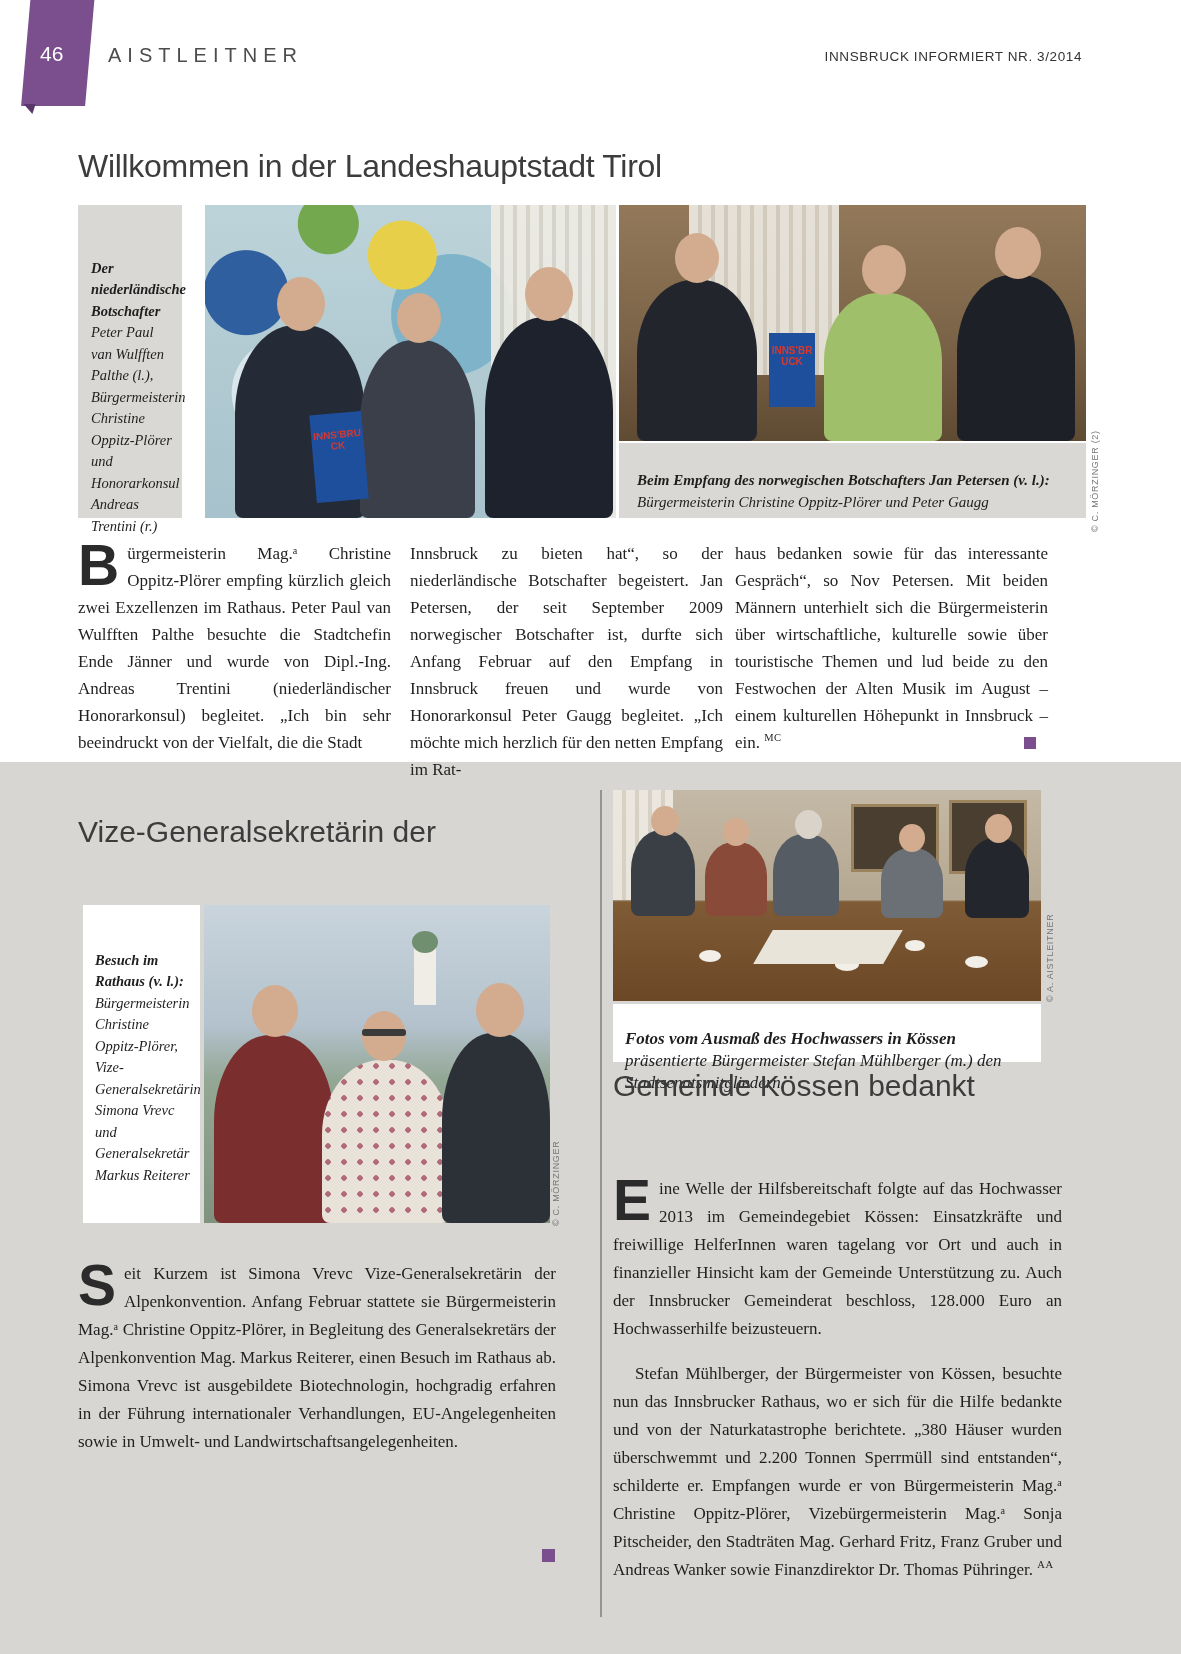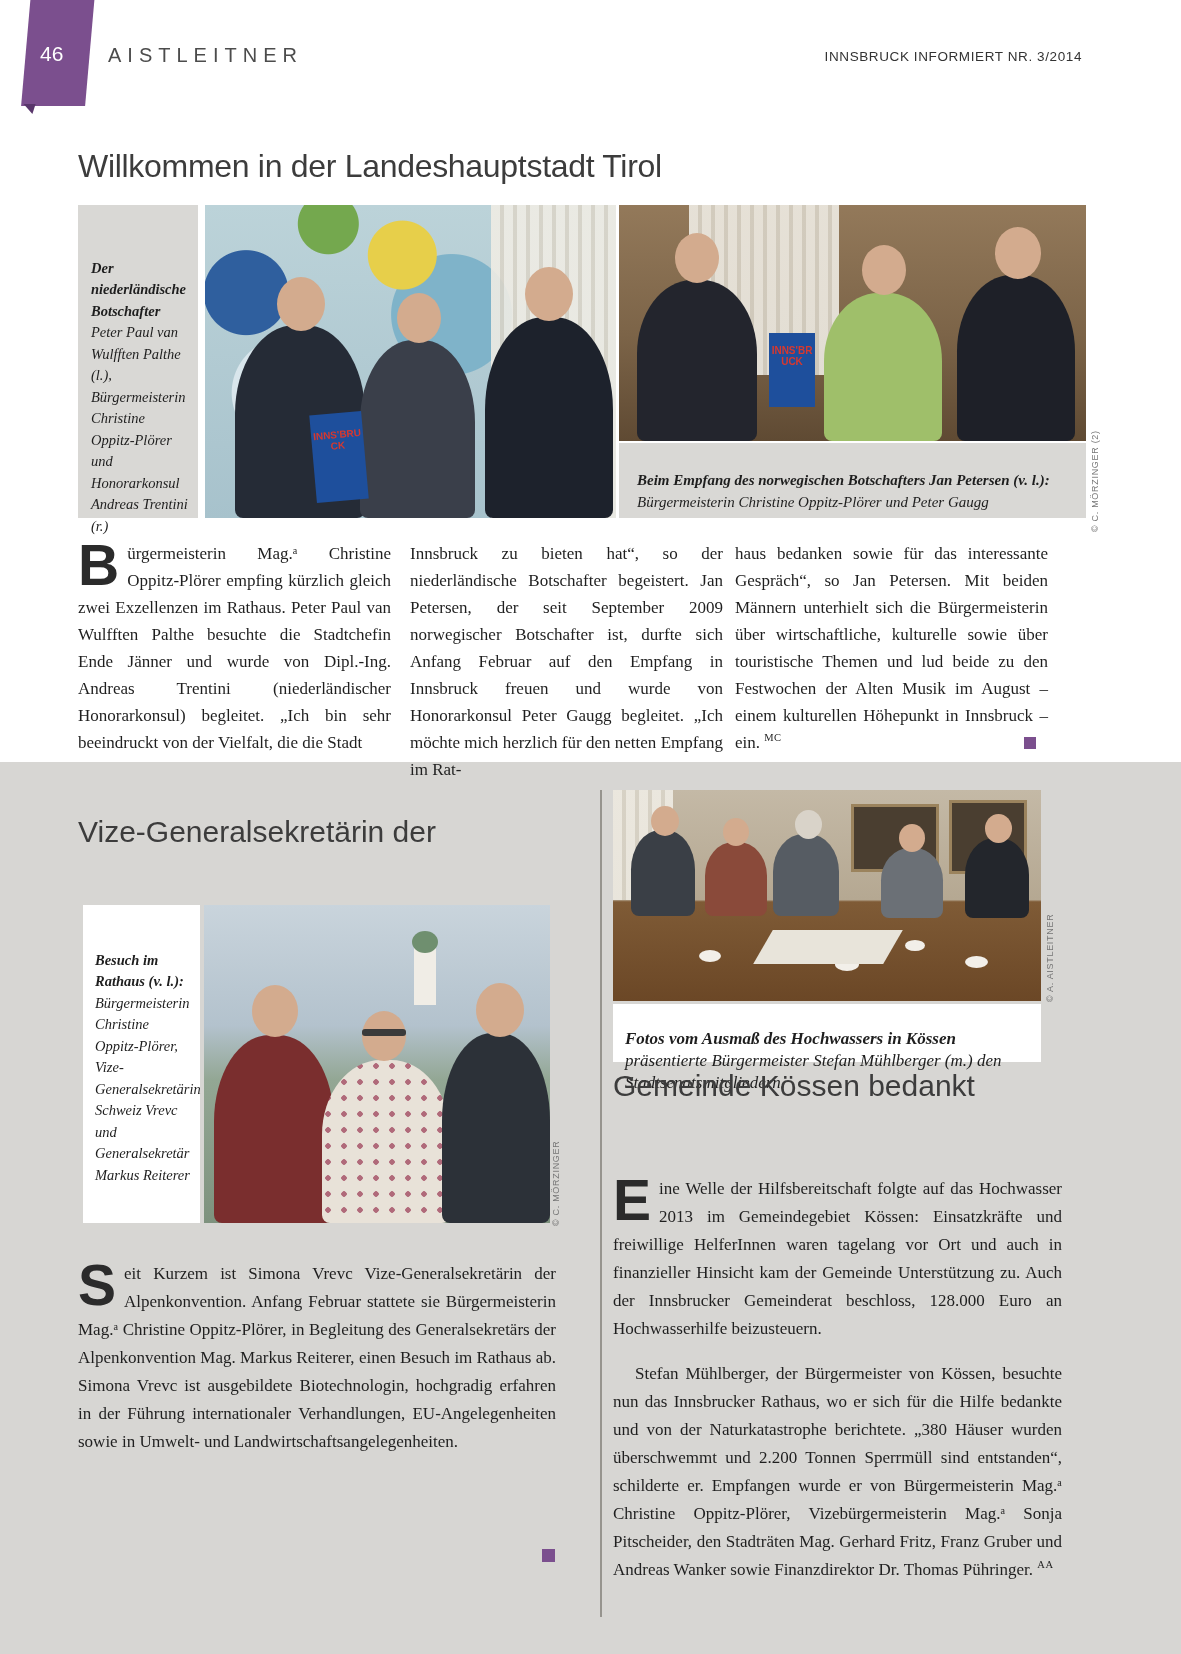--- a/index.html
+++ b/index.html
@@ -21,21 +21,21 @@
   
   .headline{font-family:"Liberation Sans",sans-serif;font-weight:400;color:#3c3c3c;}
   .h1{left:78px;top:148px;font-size:32px;letter-spacing:-.3px;}
   .h2{left:78px;top:812px;font-size:30px;line-height:39px;text-align:center;}
   .h3{left:613px;top:1066px;font-size:30px;line-height:39px;}
 
   
   .capbox{background:#d9d8d5;}
   .caption{font-style:italic;font-size:14.5px;line-height:21.5px;color:#1e1e1e;}
   .caption b{font-weight:700;}
-  .cap-left1{left:78px;top:205px;width:120px;height:313px;}
+  .cap-left1{left:78px;top:205px;width:104px;height:313px;}
   .cap-left1 .caption{position:absolute;left:13px;right:9px;top:38px;}
   .cap-photo2{left:619px;top:443px;width:467px;height:75px;}
   .cap-photo2 .caption{position:absolute;left:18px;right:14px;top:11px;font-size:15px;line-height:22px;}
   .cap-left2{left:83px;top:905px;width:117px;height:318px;background:#ffffff;}
   .cap-left2 .caption{position:absolute;left:12px;right:8px;top:30px;}
   .cap-photo4{left:613px;top:1004px;width:428px;height:58px;background:#ffffff;}
   .cap-photo4 .caption{position:absolute;left:12px;right:10px;top:7px;font-size:17px;line-height:22px;}
 
   
   .vcredit{transform-origin:0 0;transform:rotate(-90deg);white-space:nowrap;
@@ -127,30 +127,30 @@
 
 <div class="abs vcredit" style="left:1090px;top:532px;">© C. MÖRZINGER (2)</div>
 
 <div class="abs bodycol a1col" style="left:78px;">
   <p><span class="dropcap">B</span><span>ürgermeisterin Mag.ᵃ Christine Oppitz-Plörer empfing kürzlich gleich zwei Exzellenzen im Rathaus. Peter Paul van Wulfften Palthe besuchte die Stadtchefin Ende Jänner und wurde von Dipl.-Ing. Andreas Trentini (niederländischer Honorarkonsul) begleitet. „Ich bin sehr beeindruckt von der Vielfalt, die die Stadt</span></p>
 </div>
 <div class="abs bodycol a1col" style="left:410px;">
   <p><span>Innsbruck zu bieten hat“, so der niederländische Botschafter begeistert. Jan Petersen, der seit September 2009 norwegischer Botschafter ist, durfte sich Anfang Februar auf den Empfang in Innsbruck freuen und wurde von Honorarkonsul Peter Gaugg begleitet. „Ich möchte mich herzlich für den netten Empfang im Rat-</span></p>
 </div>
 <div class="abs bodycol a1col" style="left:735px;">
-  <p><span>haus bedanken sowie für das interessante Gespräch“, so Jan Petersen. Mit beiden Männern unterhielt sich die Bürgermeisterin über wirtschaftliche, kulturelle sowie über touristische Themen und lud beide zu den Festwochen der Alten Musik im August – einem kulturellen Höhepunkt in Innsbruck – ein.</span> <sup class="initials">MC</sup></p>
+  <p><span>haus bedanken sowie für das interessante Gespräch“, so Nov Petersen. Mit beiden Männern unterhielt sich die Bürgermeisterin über wirtschaftliche, kulturelle sowie über touristische Themen und lud beide zu den Festwochen der Alten Musik im August – einem kulturellen Höhepunkt in Innsbruck – ein.</span> <sup class="initials">MC</sup></p>
 </div>
 <div class="abs endmark" style="left:1024px;top:737px;"></div>
 
 <div class="abs headline h2">
   <span style="display:block;">Vize-Generalsekretärin der</span>
 </div>
 
 <div class="abs cap-left2">
-  <p class="caption"><b>Besuch im Rathaus (v. l.):</b> <span>Bürgermeisterin Christine Oppitz-Plörer, Vize-Generalsekretärin Schweiz Vrevc und Generalsekretär Markus Reiterer</span></p>
+  <p class="caption"><b>Besuch im Rathaus (v. l.):</b> <span>Bürgermeisterin Christine Oppitz-Plörer, Vize-Generalsekretärin Simona Vrevc und Generalsekretär Markus Reiterer</span></p>
 </div>
 
 <div class="abs photo photo3">
   <div class="abs" style="left:210px;top:40px;width:22px;height:60px;background:#f0ede6;"></div>
   <div class="abs head" style="left:208px;top:26px;width:26px;height:22px;background:#6f8f6f;"></div>
   <div class="abs bust" style="left:10px;top:130px;width:120px;height:188px;background:#7a2e2e;"></div>
   <div class="abs head" style="left:48px;top:80px;width:46px;height:52px;"></div>
   <div class="abs bust dots" style="left:118px;top:155px;width:128px;height:163px;"></div>
   <div class="abs head" style="left:158px;top:106px;width:44px;height:50px;"></div>
   <div class="abs" style="left:158px;top:124px;width:44px;height:7px;background:#3a3a3a;border-radius:3px;"></div>

